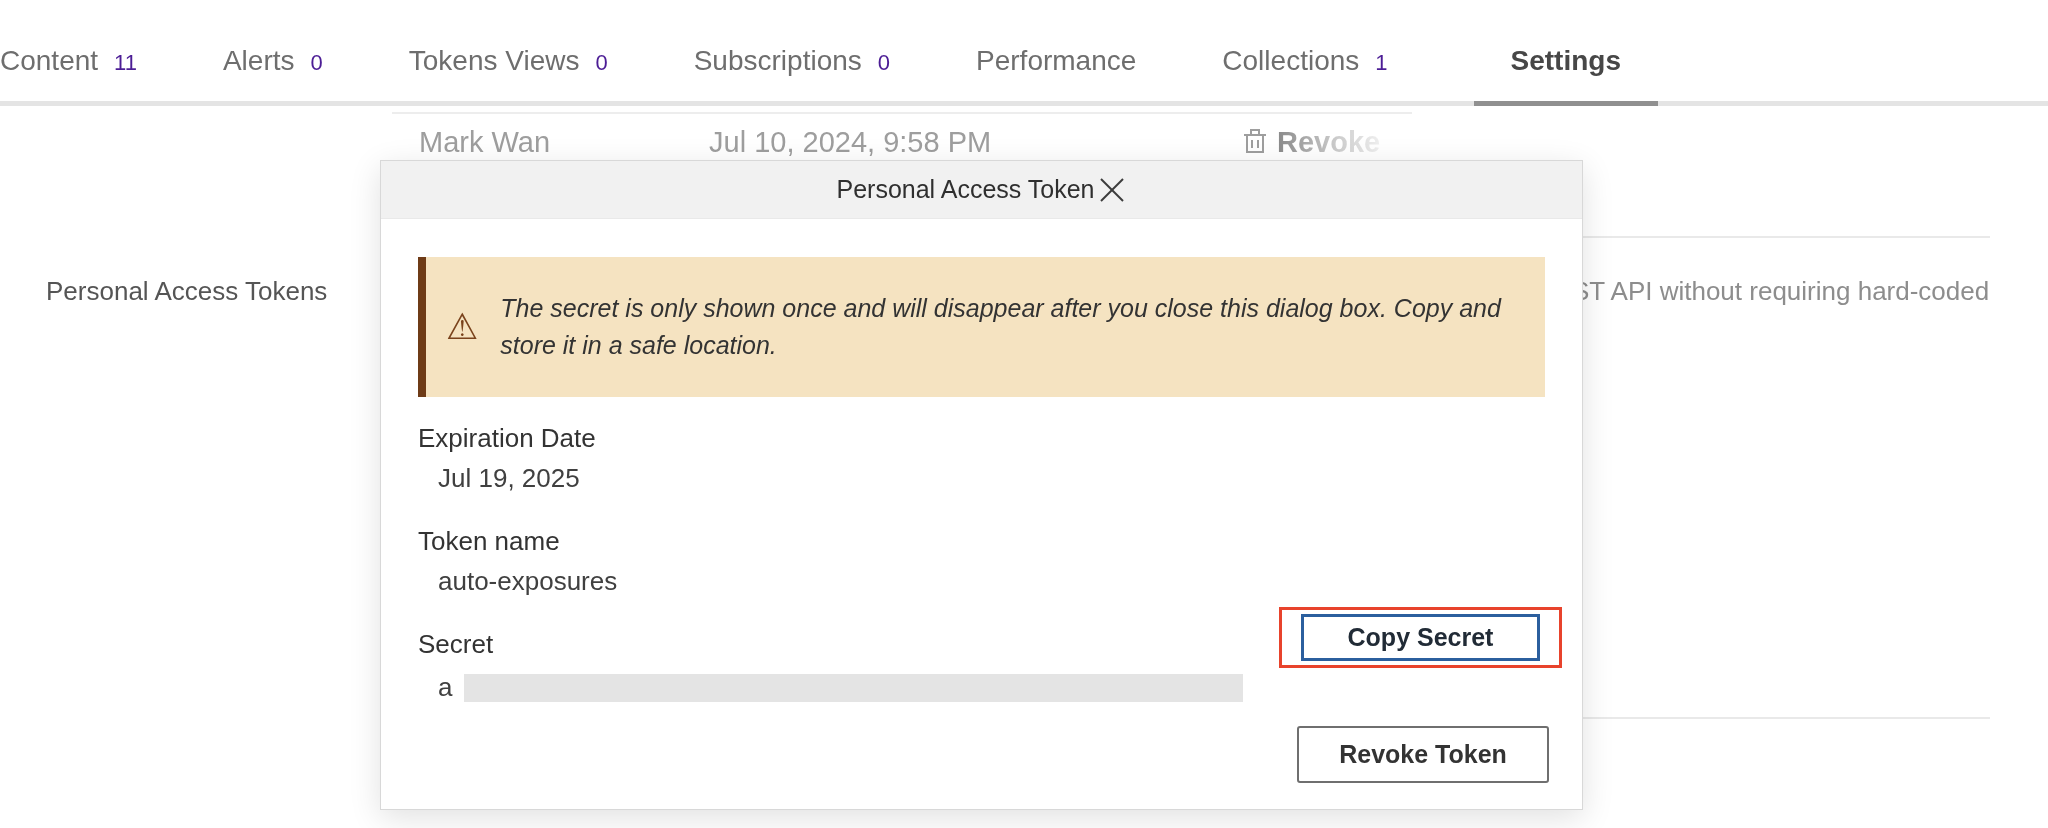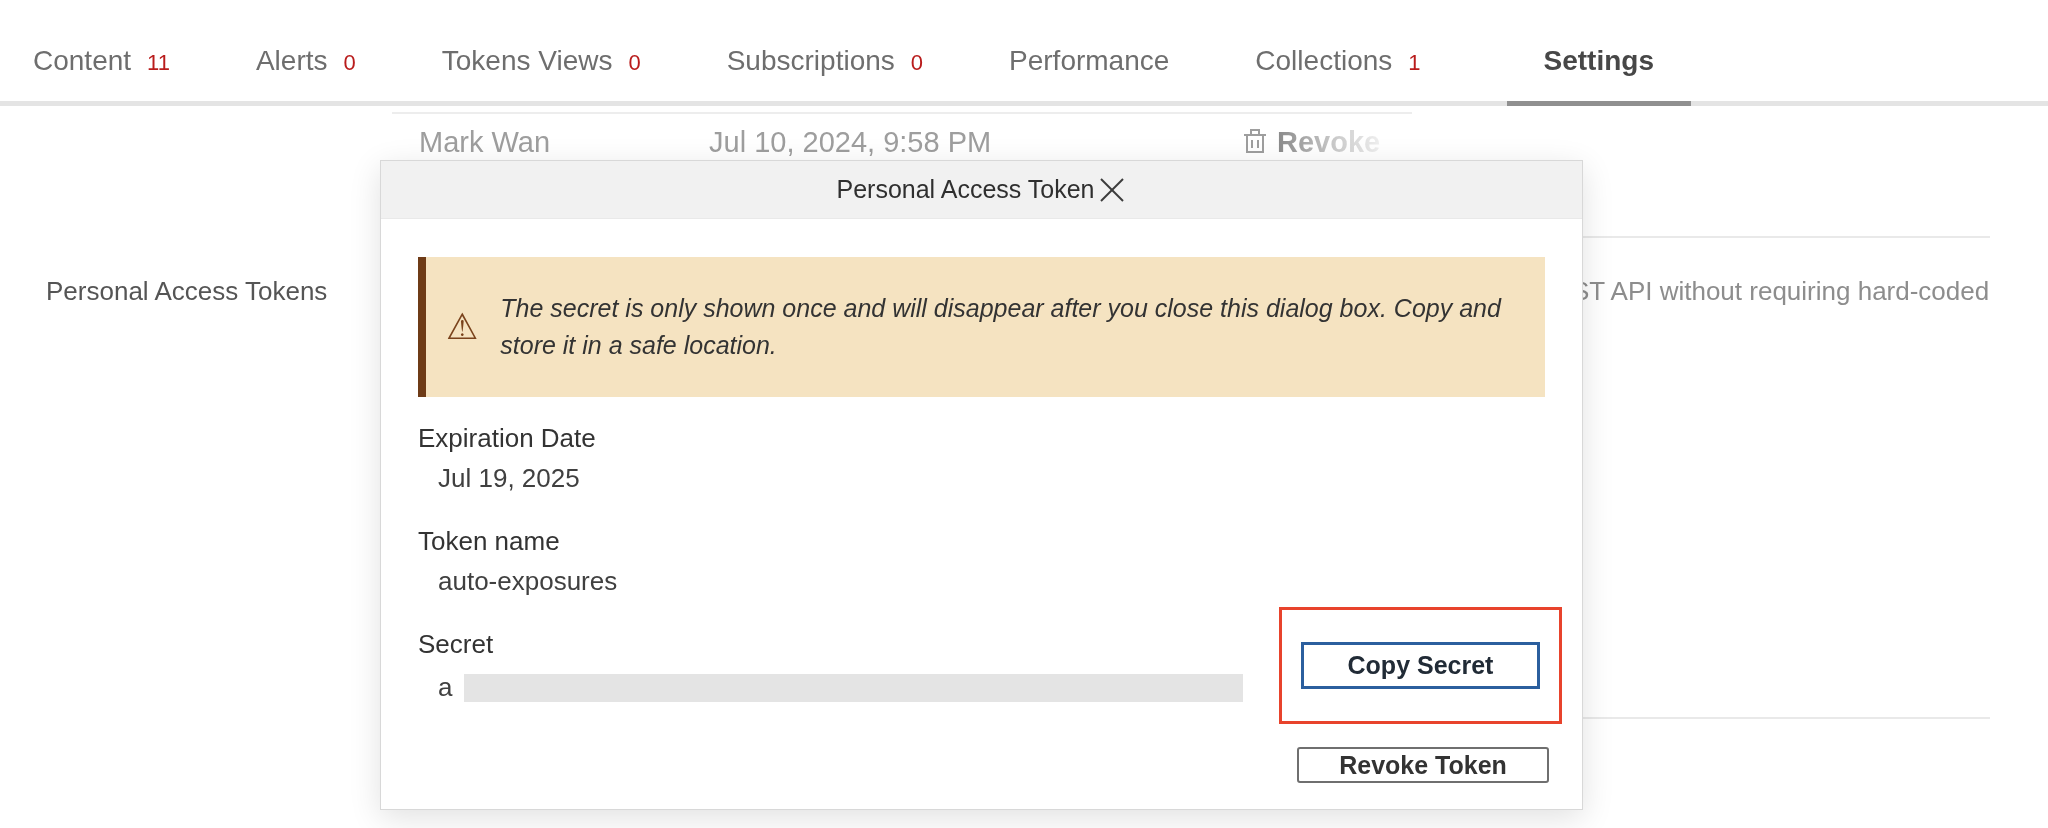--- a/index.html
+++ b/index.html
@@ -2,24 +2,24 @@
 <html><head>
 <meta charset="utf-8">
 <style>
   * { margin:0; padding:0; box-sizing:border-box; }
   html,body { width:2048px; height:828px; overflow:hidden; background:#ffffff;
               font-family:"Liberation Sans", sans-serif; position:relative; }
 
   
   .tabbar { position:absolute; top:0; left:0; width:2048px; height:106px;
             border-bottom:5px solid #e4e4e4; display:flex; align-items:flex-end;
-            padding-left:33px; background:#ffffff; z-index:5; }
+            background:#ffffff; z-index:5; }
   .tab { display:flex; align-items:baseline; padding:0 0 24px 0; margin-right:86px;
          font-size:28px; color:#6e6e6e; cursor:pointer; position:relative; }
-  .tab .count { font-size:22px; color:#b91c1c; margin-left:16px; }
+  .tab .count { font-size:22px; color:#4c1d95; margin-left:16px; }
   .tab .count:empty { display:none; }
   .tab.active { font-weight:bold; color:#474747; padding-left:37px; padding-right:37px; margin-right:0; }
   .tab.active .underline { position:absolute; left:0; right:0; bottom:-5px; height:5px; background:#909090; }
 
   
   .bg-section-line-top { position:absolute; left:392px; top:112px; width:1020px; height:2px; background:#ededed; }
   .bg-row { position:absolute; left:0; top:126px; width:2020px; height:30px; font-size:29px; color:#9e9e9e; z-index:1; }
   .bg-row .owner { position:absolute; left:419px; top:0; }
   .bg-row .stamp { position:absolute; left:709px; top:0; }
   .bg-row .trash { position:absolute; left:1243px; top:2px; }
@@ -51,29 +51,29 @@
   .fields { margin-top:26px; }
   .field { margin-bottom:32px; }
   .field-label { font-size:26px; color:#333333; }
   .field-value { font-size:26px; color:#404040; margin-top:9px; padding-left:20px; }
 
   .secret-row { display:flex; align-items:center; margin-top:12px; padding-left:20px; }
   .secret-char { font-size:26px; color:#404040; }
   .secret-bar { width:779px; height:28px; background:#e4e4e4; margin-left:12px; }
 
   .copy-annotation { position:absolute; top:446px; right:20px; border:3px solid #e8432c;
-                     padding:32px 19px; background:transparent; z-index:12; }
+                     padding:4px 19px; background:transparent; z-index:12; }
   .copy-btn { width:239px; height:47px; background:#ffffff; border:3px solid #2b5f9e;
               font-family:"Liberation Sans", sans-serif;
               font-size:25px; font-weight:bold; color:#212b36; cursor:pointer;
               display:flex; align-items:center; justify-content:center; }
 
   .dialog-footer { position:absolute; bottom:26px; right:33px; display:flex; gap:26px; }
   .btn { font-family:"Liberation Sans", sans-serif; font-size:25px; font-weight:bold;
-         height:36px; border-radius:3px; cursor:pointer;
+         height:57px; border-radius:3px; cursor:pointer;
          display:flex; align-items:center; justify-content:center; }
   .btn-revoke { width:252px; background:#ffffff; border:2px solid #6f6f6f; color:#333333; }
   .btn-done { width:197px; background:#2e6b91; border:none; color:#ffffff; }
 </style>
 </head>
 <body>
 
 <nav class="tabbar">
   <div class="tab">
     <span>Content</span>

